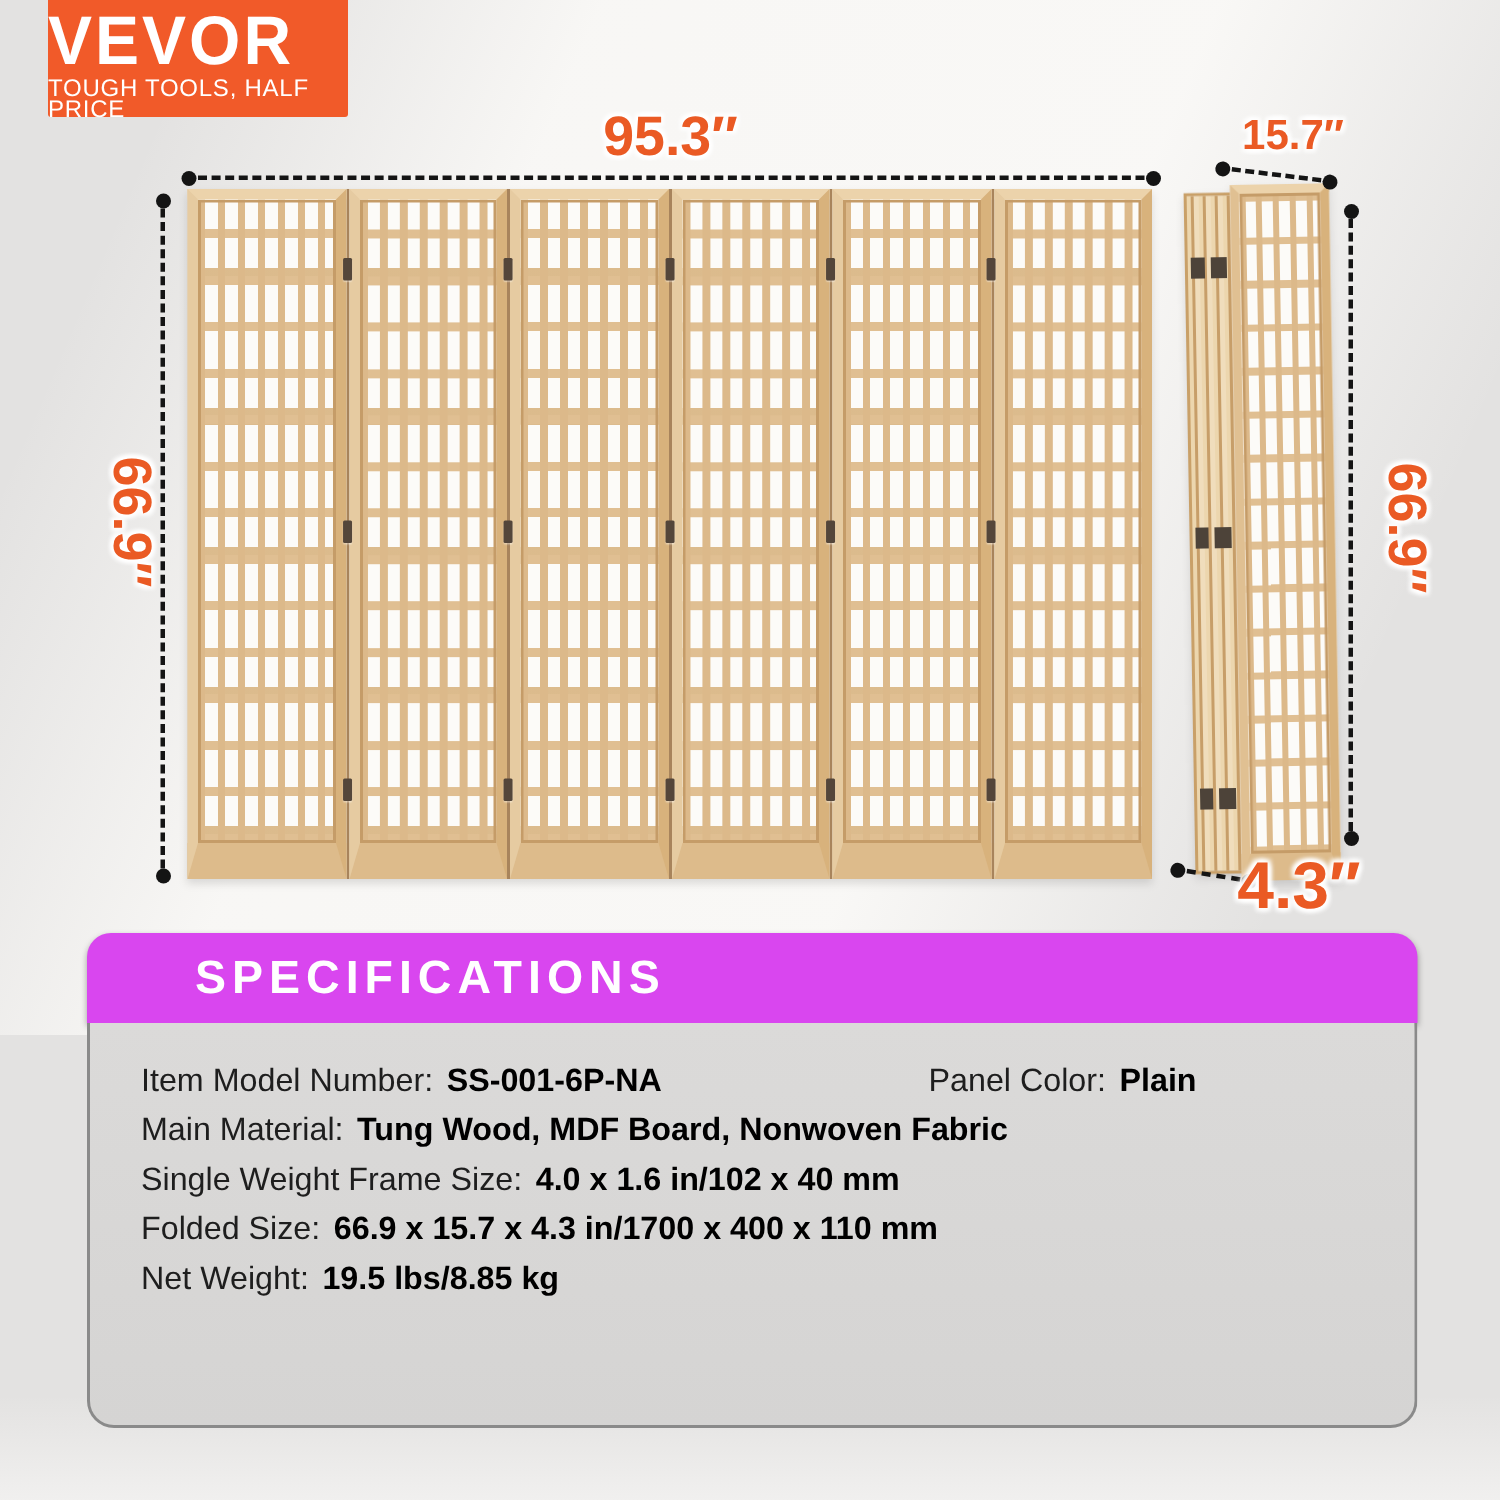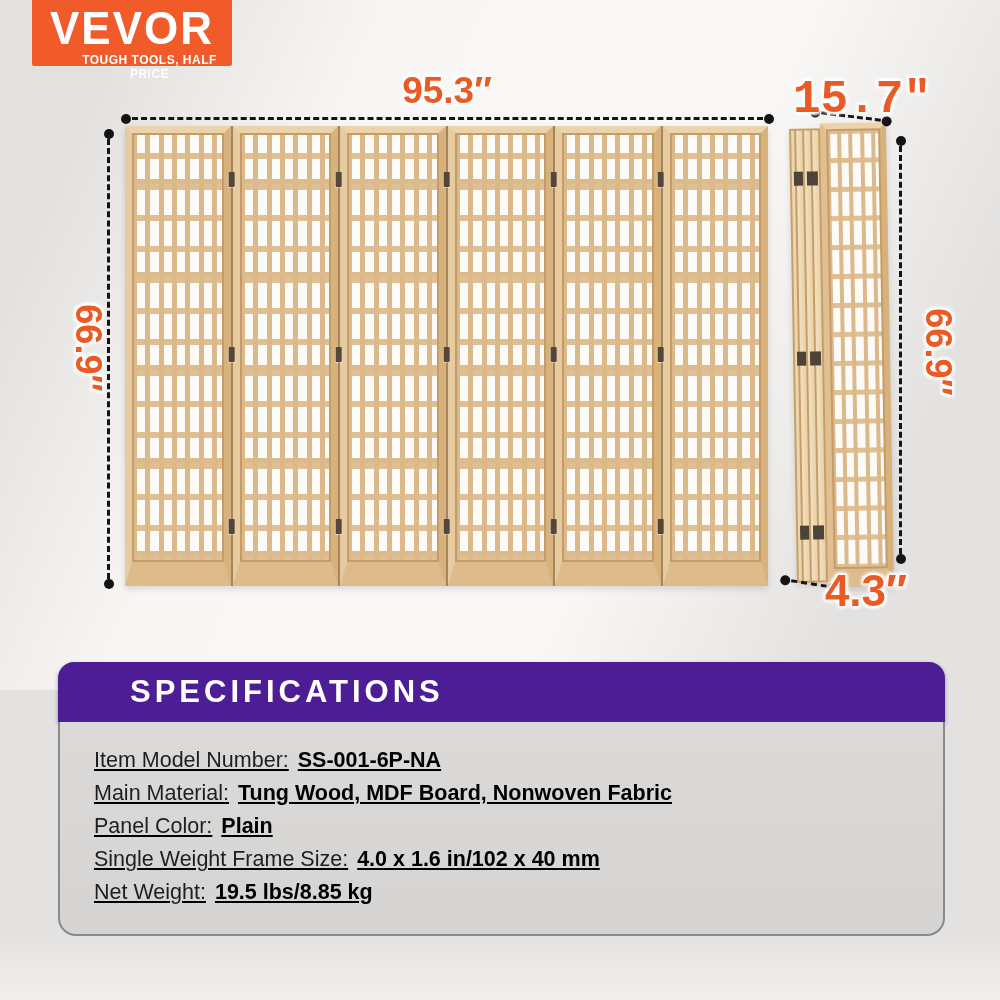--- a/index.html
+++ b/index.html
@@ -11,32 +11,32 @@
   .sheen{
     position:absolute;left:-60px;top:-90px;width:1140px;height:780px;z-index:0;
     background:linear-gradient(113deg, rgba(247,246,244,0) 16%, rgba(249,248,246,.95) 34%, rgba(250,249,247,.95) 62%, rgba(247,246,244,0) 82%);
   }
   .sheen-bottom{
     position:absolute;left:0;top:930px;width:1000px;height:70px;z-index:0;
     background:linear-gradient(180deg, rgba(240,239,238,0), rgba(243,242,241,.85));
   }
   
   .logo{
-    position:absolute;left:32px;top:0;width:200px;height:66px;background:#f15a29;
-    border-radius:0 0 2px 2px;color:#fff;text-align:center;z-index:5;
+    position:absolute;left:32px;top:0;width:200px;height:78px;background:#f15a29;
+    border-radius:0 0 2px 2px;color:#fff;z-index:5;
   }
   .logo-name{display:block;font-weight:bold;font-size:44px;letter-spacing:2px;line-height:50px;margin-top:3px;transform:scaleY(1.04);}
-  .logo-tagline{display:block;font-weight:bold;font-size:12px;letter-spacing:.5px;line-height:14px;margin-left:35px;}
+  .logo-tagline{display:block;font-weight:normal;font-size:16px;letter-spacing:.5px;line-height:14px;}
   
   .dim{
     position:absolute;color:#ea5a24;font-weight:bold;z-index:6;
     text-shadow:2px 2px 3px #fff,-2px -2px 3px #fff,2px -2px 3px #fff,-2px 2px 3px #fff,0 0 6px #fff;
   }
   .dim-top{left:347px;top:70px;width:200px;text-align:center;font-size:37px;}
-  .dim-fold-top{left:782px;top:74px;width:160px;text-align:center;font-size:46px;font-family:Liberation Mono, monospace;}
+  .dim-fold-top{left:782px;top:74px;width:160px;text-align:center;font-size:28px;}
   .dim-fold-depth{left:806px;top:566px;width:120px;text-align:center;font-size:44px;}
   .vlab{position:absolute;width:120px;height:42px;text-align:center;font-size:36px;line-height:42px;}
   .vlab-left{left:28px;top:327px;transform:rotate(90deg);}
   .vlab-right{left:878px;top:331px;transform:rotate(90deg);}
   
   .dline{position:absolute;z-index:4;}
   .dline-h{height:0;border-top:3px dashed #141414;}
   .dline-v{width:0;border-left:3px dashed #141414;}
   .dline:before,.dline:after{content:'';position:absolute;width:10px;height:10px;border-radius:50%;background:#141414;}
   .dline-h:before{left:-11px;top:-6.5px;}
@@ -89,32 +89,30 @@
   .fold-hinge{
     position:absolute;left:4px;width:24px;height:14px;z-index:4;
     background:linear-gradient(90deg,#4d4339 0 9px,rgba(0,0,0,0) 9px 13px,#4d4339 13px 24px);
   }
   .fold-hinge.h1{top:48px;}
   .fold-hinge.h2{top:228px;}
   .fold-hinge.h3{top:402px;}
   
   .spec{position:absolute;left:58px;top:622px;width:887px;z-index:5;}
   .spec-header{
-    height:60px;background:#4c1d95;border-radius:16px 16px 0 0;
+    height:60px;background:#d946ef;border-radius:16px 16px 0 0;
     color:#fff;font-weight:bold;font-size:31px;letter-spacing:4px;
     line-height:60px;padding-left:72px;box-sizing:border-box;
     box-shadow:0 2px 4px rgba(0,0,0,.35);
-    margin-top:40px;
   }
   .spec-body{
-    height:214px;box-sizing:border-box;
+    height:270px;box-sizing:border-box;
     background:linear-gradient(180deg,#dbdad9,#d5d4d3);
     border:2px solid #8a8a8a;border-top:none;border-radius:0 0 18px 18px;
     padding:22px 20px 0 34px;
-    text-decoration:underline;
   }
   .spec-grid{display:grid;grid-template-columns:525px 1fr;column-gap:0;}
   .spec-item{line-height:33px;font-size:21.5px;color:#1e1e1e;white-space:nowrap;}
   .spec-item.span2{grid-column:1 / -1;}
   .spec-label{color:#1e1e1e;}
   .spec-value{font-weight:bold;color:#000;margin-left:9px;}
 </style>
 </head>
 <body>
 
@@ -171,19 +169,20 @@
   <div class="fold-hinge h1"></div>
   <div class="fold-hinge h2"></div>
   <div class="fold-hinge h3"></div>
 </div>
 
 <div class="spec">
   <div class="spec-header">SPECIFICATIONS</div>
   <div class="spec-body">
     <div class="spec-grid">
         <div class="spec-item"><span class="spec-label">Item Model Number:</span><span class="spec-value">SS-001-6P-NA</span></div>
+        <div class="spec-item"><span class="spec-label">Panel Color:</span><span class="spec-value">Plain</span></div>
         <div class="spec-item span2"><span class="spec-label">Main Material:</span><span class="spec-value">Tung Wood, MDF Board, Nonwoven Fabric</span></div>
-        <div class="spec-item"><span class="spec-label">Panel Color:</span><span class="spec-value">Plain</span></div>
         <div class="spec-item span2"><span class="spec-label">Single Weight Frame Size:</span><span class="spec-value">4.0 x 1.6 in/102 x 40 mm</span></div>
+        <div class="spec-item span2"><span class="spec-label">Folded Size:</span><span class="spec-value">66.9 x 15.7 x 4.3 in/1700 x 400 x 110 mm</span></div>
         <div class="spec-item span2"><span class="spec-label">Net Weight:</span><span class="spec-value">19.5 lbs/8.85 kg</span></div>
       </div>
   </div>
 </div>
 
 </body></html>

